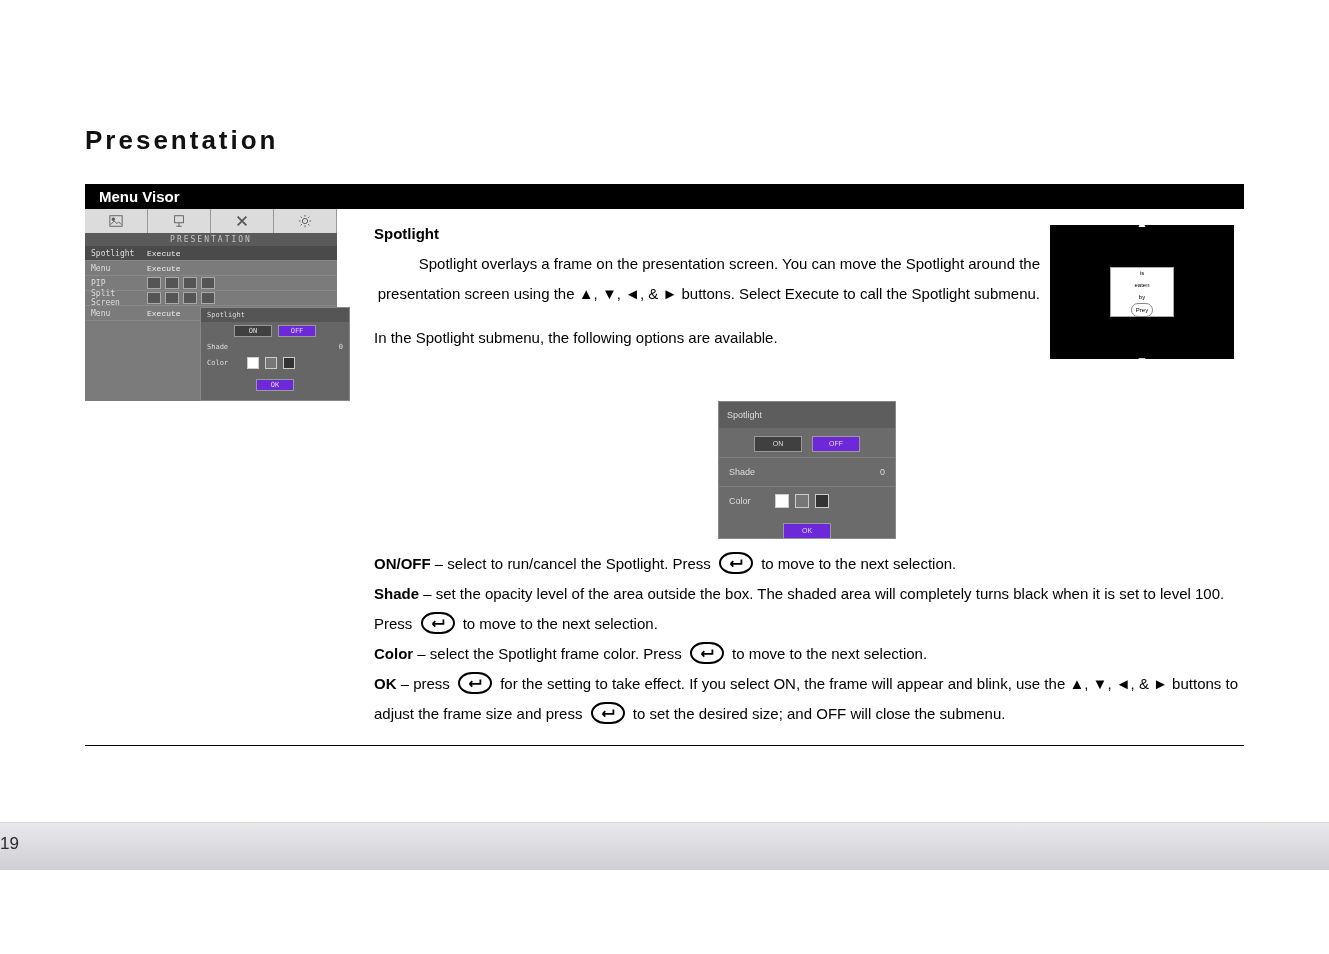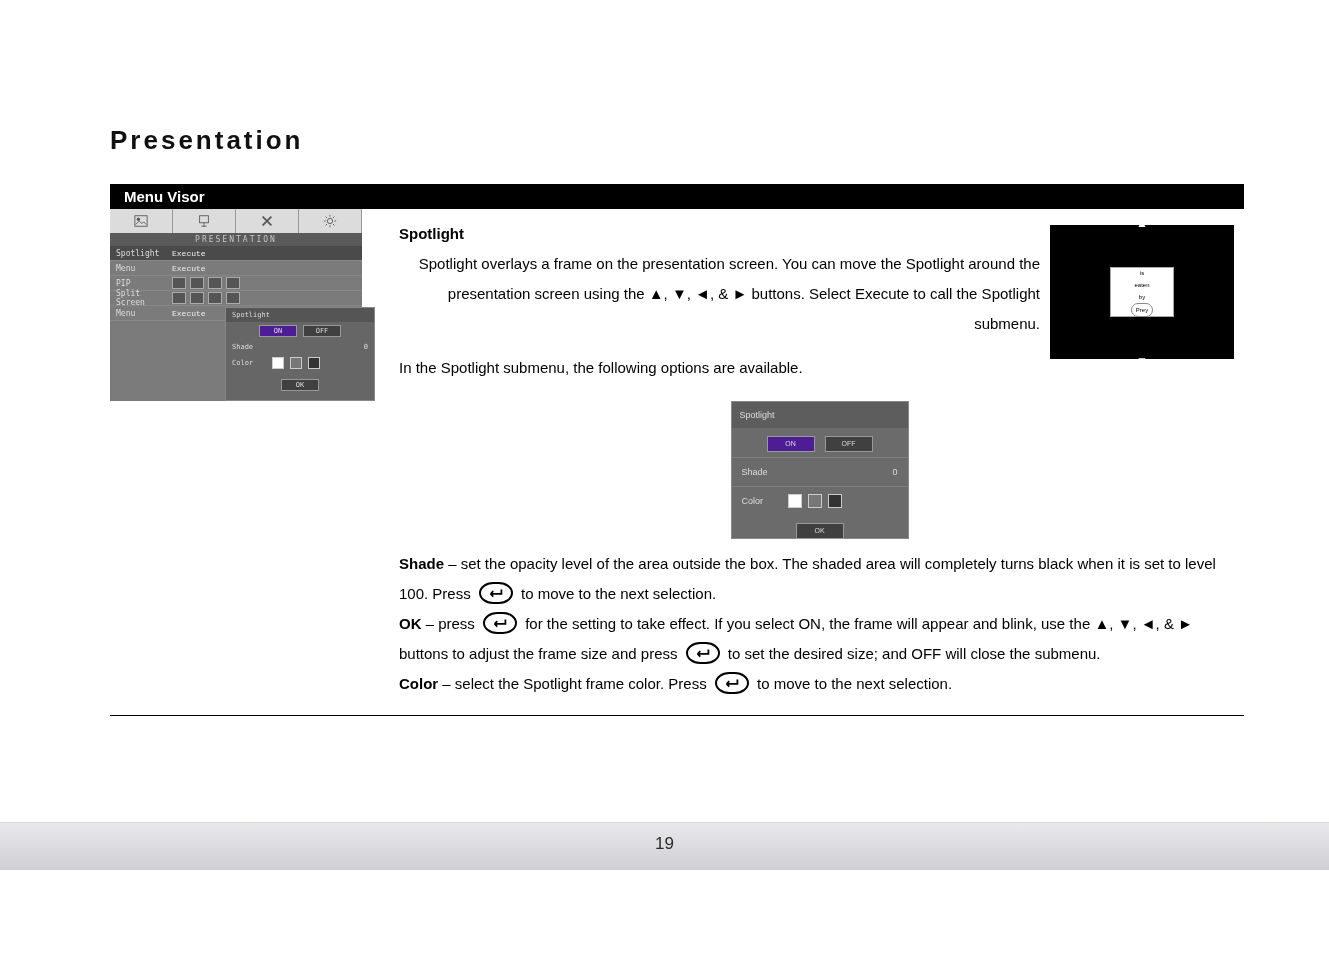--- a/index.html
+++ b/index.html
@@ -5,21 +5,21 @@
   * { box-sizing: border-box; margin: 0; padding: 0; }
   body {
     width: 1329px;
     height: 954px;
     background: #fff;
     font-family: Arial, Helvetica, sans-serif;
     color: #000;
     position: relative;
     overflow: hidden;
   }
-  .page { padding: 125px 85px 0 110px; }
+  .page { padding: 125px 85px 0 85px; }
   .title {
     font-size: 26px;
     font-weight: 900;
     letter-spacing: 3px;
     color: #111;
     margin-bottom: 28px;
   }
   .header-bar {
     background: #000;
     color: #fff;
@@ -44,22 +44,22 @@
   .menu-list { font-size:8px; color:#ddd; }
   .mrow { display:flex; align-items:center; height:15px; padding:0 6px; border-bottom:1px solid #888; }
   .mrow.active { background:#4a4a4a; }
   .mlabel { width:56px; }
   .mval { color:#eee;font-family:Liberation Mono, monospace; }
   .ic-row { display:flex; gap:4px; }
   .ic { width:14px; height:12px; border:1px solid #aaa; background:#555; position:relative; }
   .sub-panel { position:absolute; left:115px; top:98px; width:150px; background:#666; border:1px solid #888; font-size:7px; color:#ddd; }
   .sub-hdr { background:#555; padding:3px 6px; }
   .sub-row { display:flex; align-items:center; padding:3px 6px; gap:6px; }
-  .pill { width:38px; height:12px; border:1px solid #999; display:flex; align-items:center; justify-content:center; font-size:7px; background:#404040; }
-  .pill.on { background:#4c1d95; }
+  .pill { width:38px; height:12px; border:1px solid #999; display:flex; align-items:center; justify-content:center; font-size:7px; background:#6d28d9; }
+  .pill.on { background:#404040; }
   .sw { width:12px; height:12px; border:1px solid #ccc; }
   .okp { margin:4px auto 6px; }
 
   
   .spot-sub {
     width: 178px; height: 138px; background:#6b6b6b; border:1px solid #888;
     margin: 4px auto 10px; font-size:9px; color:#ddd; font-family: Arial;
   }
   .spot-sub .sub-hdr { font-size:9px; padding:4px 8px; background:#5d5d5d; }
   .spot-sub .sub-row { padding:5px 10px; }
@@ -89,21 +89,21 @@
 
   .fn-block { position: relative; min-height: 178px; }
 
   
   .footer-band {
     position:absolute; left:0; right:0; bottom:84px; height:48px;
     background: linear-gradient(#e9e9ec, #cfcfd4);
     border-top:1px solid #d7d7db;
   }
   .page-num {
-    position:absolute; bottom:100px; left:0; right:0; text-align:center;
+    position:absolute; bottom:100px; left:0; right:0; text-align:left;
     font-size:17px; color:#2a2a2a;
   }
 </style>
 </head>
 <body>
 
 <div class="page">
   <div class="title">Presentation</div>
 
   <div class="header-bar">
@@ -233,46 +233,53 @@
           <span class="label">Color</span>
           <span class="sw" style="background:#fff"></span>
           <span class="sw" style="background:#777"></span>
           <span class="sw" style="background:#333"></span>
         </div>
         <div class="sub-row ok-row">
             <span class="pill">OK</span>
           </div>
       </div>
 
+      <div>
+        <span class="bold">ON/OFF</span><span> – select to run/cancel the Spotlight. Press </span><span class="enter-btn">
+            <svg viewBox="0 0 20 12">
+              <path d="M16 2v5H4m0 0l3-3m-3 3l3 3"></path>
+            </svg>
+          </span><span> to move to the next selection.</span>
+      </div>
 
       <div>
         <span class="bold">Shade</span><span> – set the opacity level of the area outside the box. The shaded area will completely turns black when it is set to level 100. Press </span><span class="enter-btn">
             <svg viewBox="0 0 20 12">
               <path d="M16 2v5H4m0 0l3-3m-3 3l3 3"></path>
             </svg>
           </span><span> to move to the next selection.</span>
       </div>
 
       <div>
+        <span class="bold">Color</span><span> – select the Spotlight frame color. Press </span><span class="enter-btn">
+            <svg viewBox="0 0 20 12">
+              <path d="M16 2v5H4m0 0l3-3m-3 3l3 3"></path>
+            </svg>
+          </span><span> to move to the next selection.</span>
+      </div>
+
+      <div>
         <span class="bold">OK</span><span> – press </span><span class="enter-btn">
             <svg viewBox="0 0 20 12">
               <path d="M16 2v5H4m0 0l3-3m-3 3l3 3"></path>
             </svg>
           </span><span> for the setting to take effect.    If you select ON, the frame will appear and blink, use the ▲, ▼, ◄, &amp; ► buttons to adjust the frame size and press </span><span class="enter-btn">
             <svg viewBox="0 0 20 12">
               <path d="M16 2v5H4m0 0l3-3m-3 3l3 3"></path>
             </svg>
           </span><span> to set the desired size; and OFF will close the submenu.</span>
-      </div>
-
-      <div>
-        <span class="bold">Color</span><span> – select the Spotlight frame color. Press </span><span class="enter-btn">
-            <svg viewBox="0 0 20 12">
-              <path d="M16 2v5H4m0 0l3-3m-3 3l3 3"></path>
-            </svg>
-          </span><span> to move to the next selection.</span>
       </div>
     </div>
   </div>
 </div>
 
 <div class="footer-band"></div>
 <div class="page-num">19</div>
 
 </body></html>

